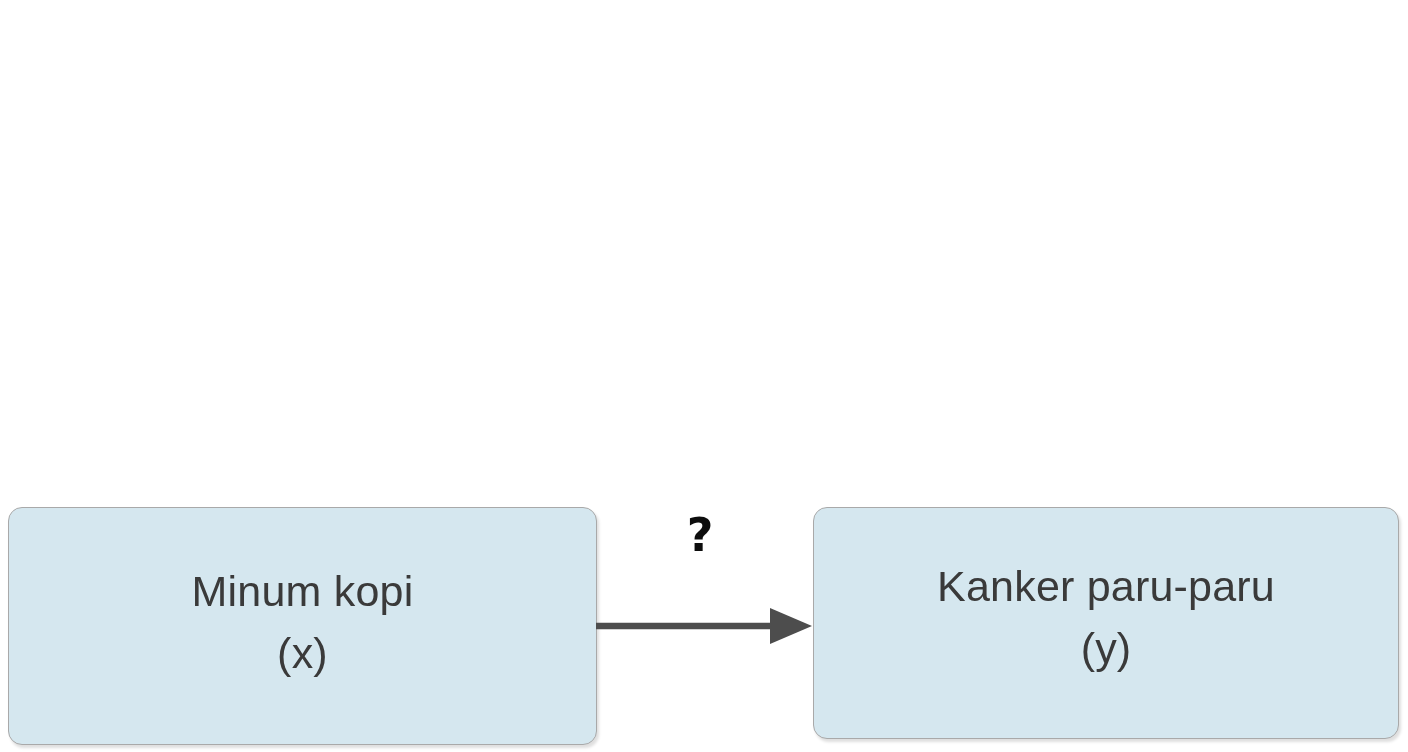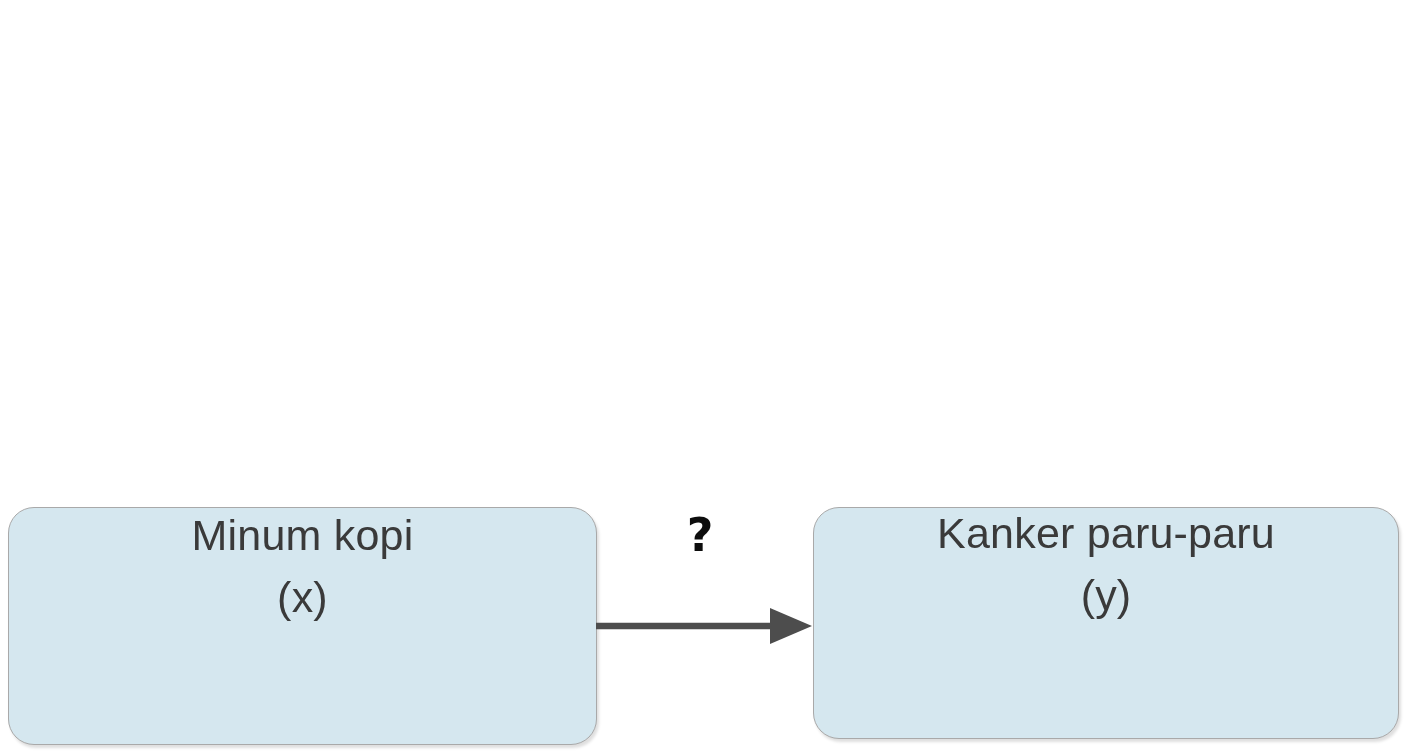--- a/index.html
+++ b/index.html
@@ -19,25 +19,26 @@
     height: 752px;
     background: #ffffff;
   }
 
   
   .node {
     position: absolute;
     box-sizing: border-box;
     background: #d5e7ef;
     border: 1.5px solid #a9a9a9;
-    border-radius: 26px;
+    border-radius: 14px;
     box-shadow: 2px 3px 3px rgba(0,0,0,0.13);
     display: flex;
     flex-direction: column;
     align-items: center;
+    justify-content: center;
     text-align: center;
     color: #3a3a3a;
   }
   .node-line {
     font-size: 43px;
     line-height: 62px;
     letter-spacing: 0.2px;
     white-space: nowrap;
   }
 

